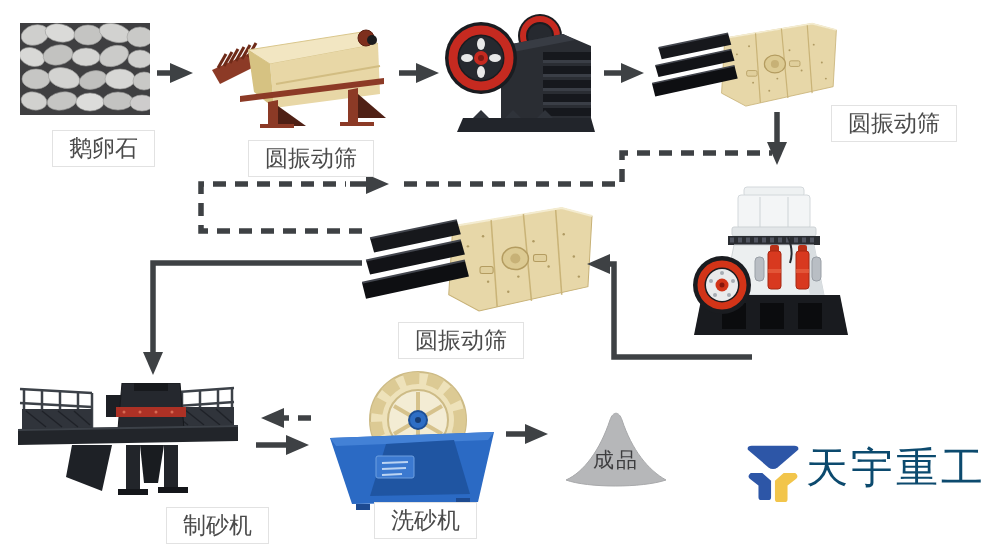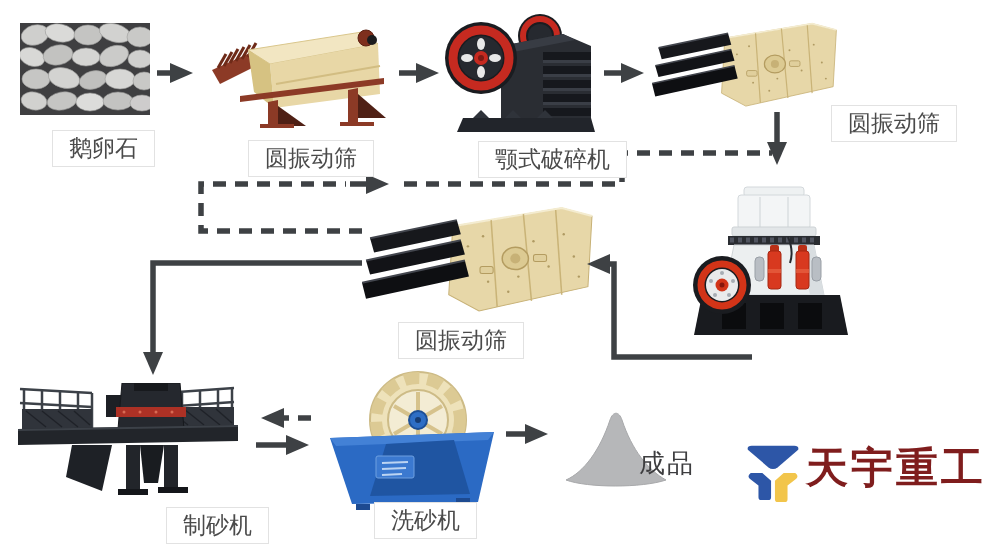--- a/index.html
+++ b/index.html
@@ -3,22 +3,22 @@
 <meta charset="utf-8">
 <style>
   html,body{margin:0;padding:0;background:#ffffff;}
   #canvas{position:relative;width:1000px;height:560px;background:#ffffff;overflow:hidden;
           font-family:"Liberation Sans","DejaVu Sans",sans-serif;}
   .abs{position:absolute;}
   .machine{z-index:2;}
   .conn{z-index:3;}
   .label{position:absolute;z-index:4;background:#ffffff;border:1px solid #e2e2e2;
          color:#4a4a4a;font-size:23px;padding:3px 16px;white-space:nowrap;line-height:1.25;}
-  .pile-text{position:absolute;z-index:4;color:#3d3d3f;font-size:26px;letter-spacing:2px;margin-left:46px;}
-  .logo-text{position:absolute;z-index:4;color:#7f1d1d;font-size:42px;font-weight:700;
+  .pile-text{position:absolute;z-index:4;color:#3d3d3f;font-size:21px;letter-spacing:2px;}
+  .logo-text{position:absolute;z-index:4;color:#0c4a6e;font-size:42px;font-weight:400;
              letter-spacing:3px;font-family:"DejaVu Sans","Liberation Sans",sans-serif;text-align:right;}
 </style>
 </head>
 <body>
 
 <div id="canvas">
 
   <svg width="0" height="0" style="position:absolute" aria-hidden="true">
     <defs>
       <symbol id="screen-shape" viewBox="0 0 230 115">
@@ -289,21 +289,20 @@
     <rect x="128" y="128" width="14" height="6" fill="#1d4a90"></rect>
   </svg>
 
   <svg class="abs machine" style="left:560px;top:400px" width="112" height="88" viewBox="0 0 112 88">
     <path d="M6,80 C24,72 40,50 50,20 C53,11 59,11 62,20 C72,50 88,70 106,80 C82,88 28,88 6,80 Z" fill="#b6b7b9" stroke="#a8a9ab" stroke-width="1"></path>
   </svg>
   <div class="pile-text" style="left:593px;top:446px">成品</div>
 
   <div class="label" style="left:52px;top:130px">鹅卵石</div>
   <div class="label" style="left:248px;top:140px">圆振动筛</div>
-  <div class="label" style="left:478px;top:141px">颚式破碎机</div>
   <div class="label" style="left:831px;top:105px">圆振动筛</div>
   <div class="label" style="left:398px;top:322px">圆振动筛</div>
   <div class="label" style="left:166px;top:507px">制砂机</div>
   <div class="label" style="left:374px;top:502px">洗砂机</div>
 
   <svg class="abs" style="left:742px;top:441px;z-index:4" width="62" height="62" viewBox="0 0 64 64">
     <path d="M10,5 L54,5 Q59,5 58,9 L37,27 Q32,31 27,27 L6,9 Q5,5 10,5 Z" fill="#2d56a7"></path>
     <path d="M9,33 L21,33 L30,41 L30,58 Q30,61 27,61 L20,61 Q17,61 17,58 L17,46 L8,39 Q5,36 9,33 Z" fill="#2d56a7"></path>
     <path d="M55,33 L43,33 L34,41 L34,60 Q34,63 37,63 L44,63 Q47,63 47,60 L47,46 L56,39 Q59,36 55,33 Z" fill="#f2c54b"></path>
   </svg>

